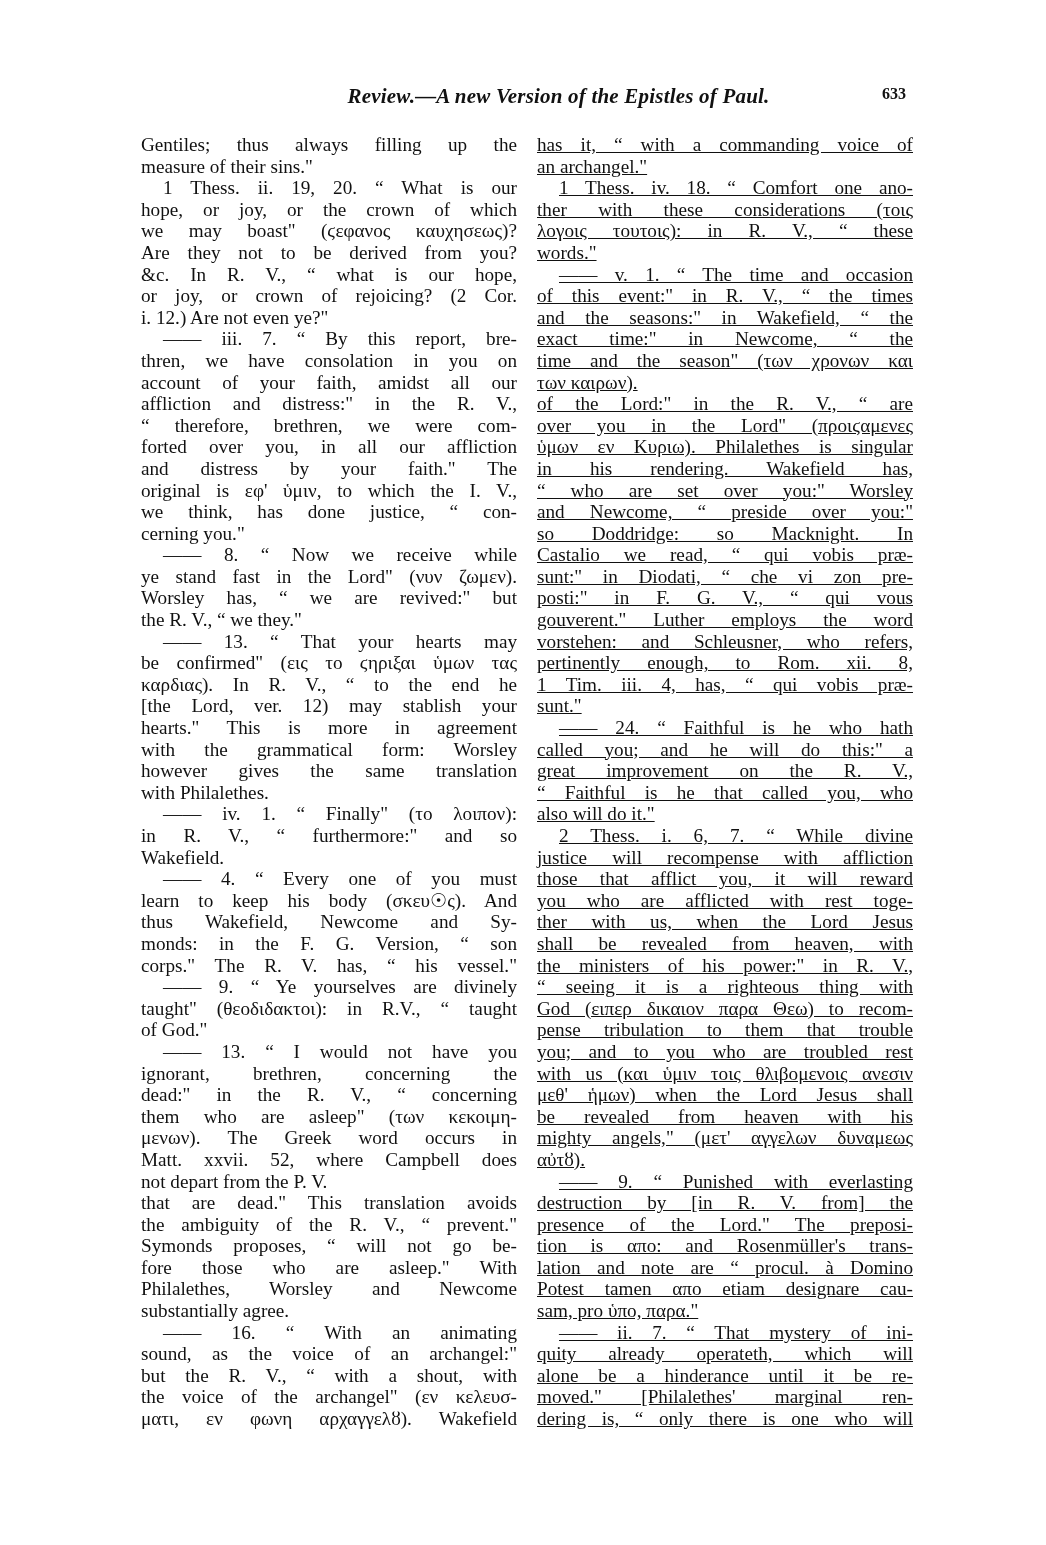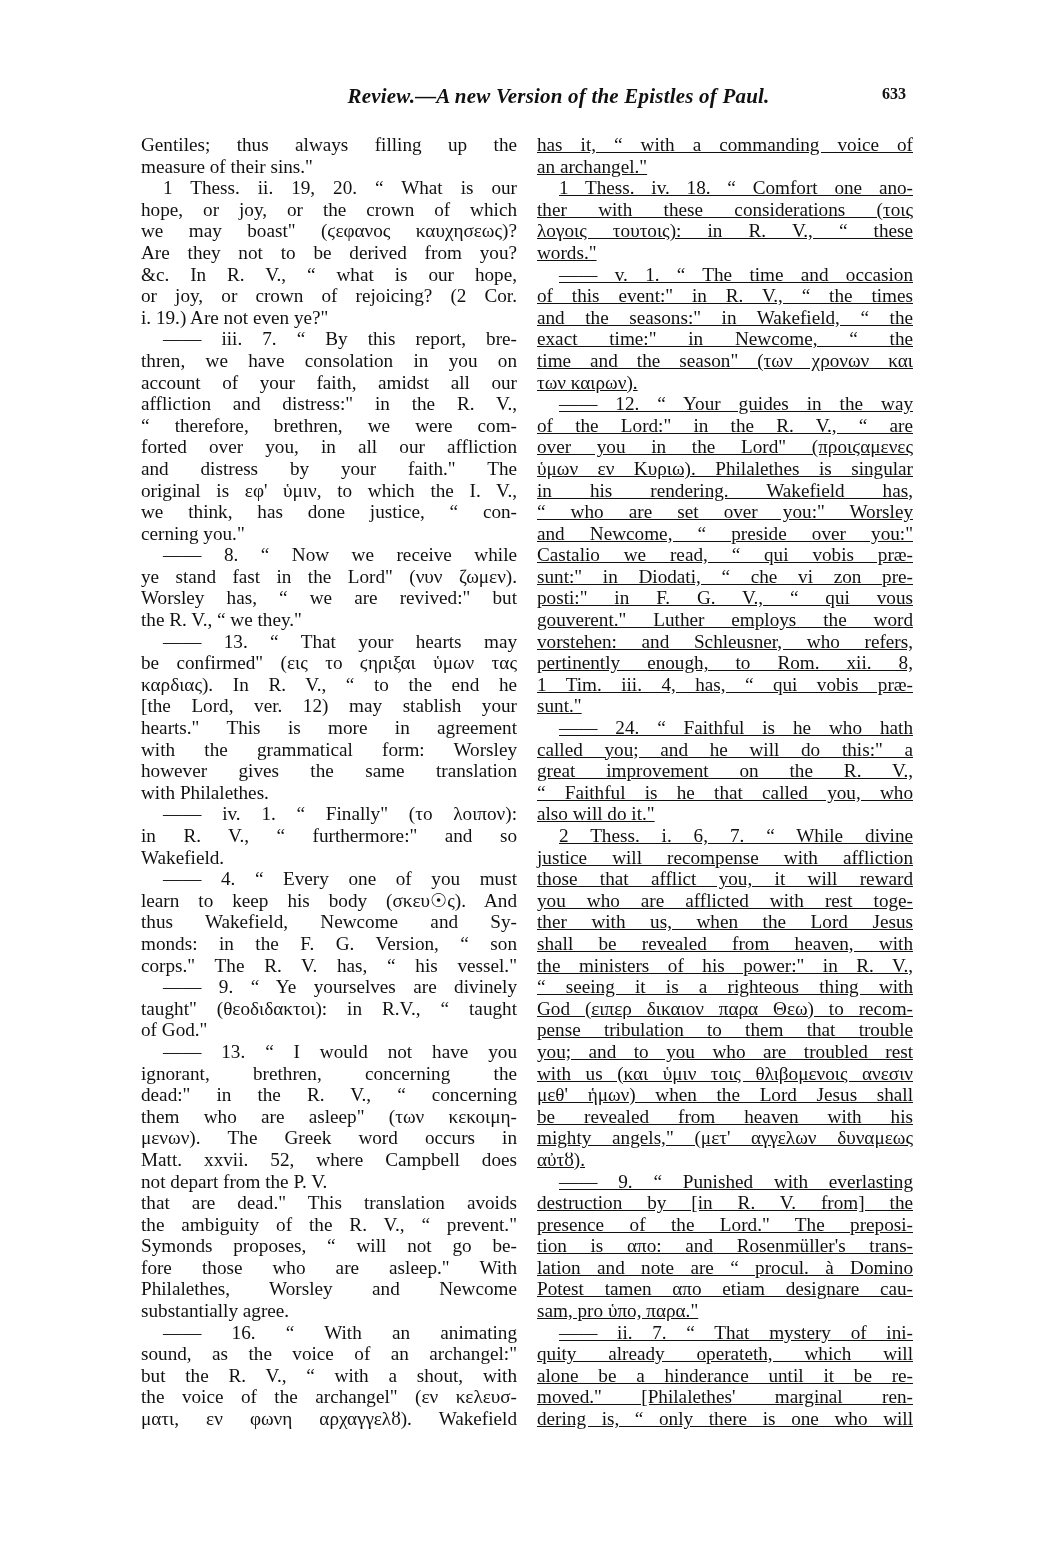--- a/index.html
+++ b/index.html
@@ -79,21 +79,21 @@
 
   <div class="column col-left">
       <span class="line">Gentiles; thus always filling up the</span>
       <span class="line last">measure of their sins."</span>
       <span class="line ind">1 Thess. ii. 19, 20. “ What is our</span>
       <span class="line">hope, or joy, or the crown of which</span>
       <span class="line">we may boast" (ϛεφανος καυχησεως)?</span>
       <span class="line">Are they not to be derived from you?</span>
       <span class="line">&amp;c. In R. V., “ what is our hope,</span>
       <span class="line">or joy, or crown of rejoicing? (2 Cor.</span>
-      <span class="line last">i. 19.) Are not even ye?"</span>
+      <span class="line last">i. 12.) Are not even ye?"</span>
       <span class="line ind">—— iii. 7. “ By this report, bre-</span>
       <span class="line">thren, we have consolation in you on</span>
       <span class="line">account of your faith, amidst all our</span>
       <span class="line">affliction and distress:" in the R. V.,</span>
       <span class="line">“ therefore, brethren, we were com-</span>
       <span class="line">forted over you, in all our affliction</span>
       <span class="line">and distress by your faith." The</span>
       <span class="line">original is εφ' ὑμιν, to which the I. V.,</span>
       <span class="line">we think, has done justice, “ con-</span>
       <span class="line last">cerning you."</span>
@@ -145,27 +145,27 @@
       <span class="line ind">1 Thess. iv. 18. “ Comfort one ano-</span>
       <span class="line">ther with these considerations (τοις</span>
       <span class="line">λογοις τουτοις): in R. V., “ these</span>
       <span class="line last">words."</span>
       <span class="line ind">—— v. 1. “ The time and occasion</span>
       <span class="line">of this event:" in R. V., “ the times</span>
       <span class="line">and the seasons:" in Wakefield, “ the</span>
       <span class="line">exact time:" in Newcome, “ the</span>
       <span class="line">time and the season" (των χρονων και</span>
       <span class="line last">των καιρων).</span>
-      <span class="line ind">—— 12. “ Your guides in the way</span>
       <span class="line">of the Lord:" in the R. V., “ are</span>
       <span class="line">over you in the Lord" (προιϛαμενες</span>
       <span class="line">ὑμων εν Κυριω). Philalethes is singular</span>
       <span class="line">in his rendering. Wakefield has,</span>
       <span class="line">“ who are set over you:" Worsley</span>
       <span class="line">and Newcome, “ preside over you:"</span>
+      <span class="line">so Doddridge: so Macknight. In</span>
       <span class="line">Castalio we read, “ qui vobis præ-</span>
       <span class="line">sunt:" in Diodati, “ che vi zon pre-</span>
       <span class="line">posti:" in F. G. V., “ qui vous</span>
       <span class="line">gouverent." Luther employs the word</span>
       <span class="line">vorstehen: and Schleusner, who refers,</span>
       <span class="line">pertinently enough, to Rom. xii. 8,</span>
       <span class="line">1 Tim. iii. 4, has, “ qui vobis præ-</span>
       <span class="line last">sunt."</span>
       <span class="line ind">—— 24. “ Faithful is he who hath</span>
       <span class="line">called you; and he will do this:" a</span>

